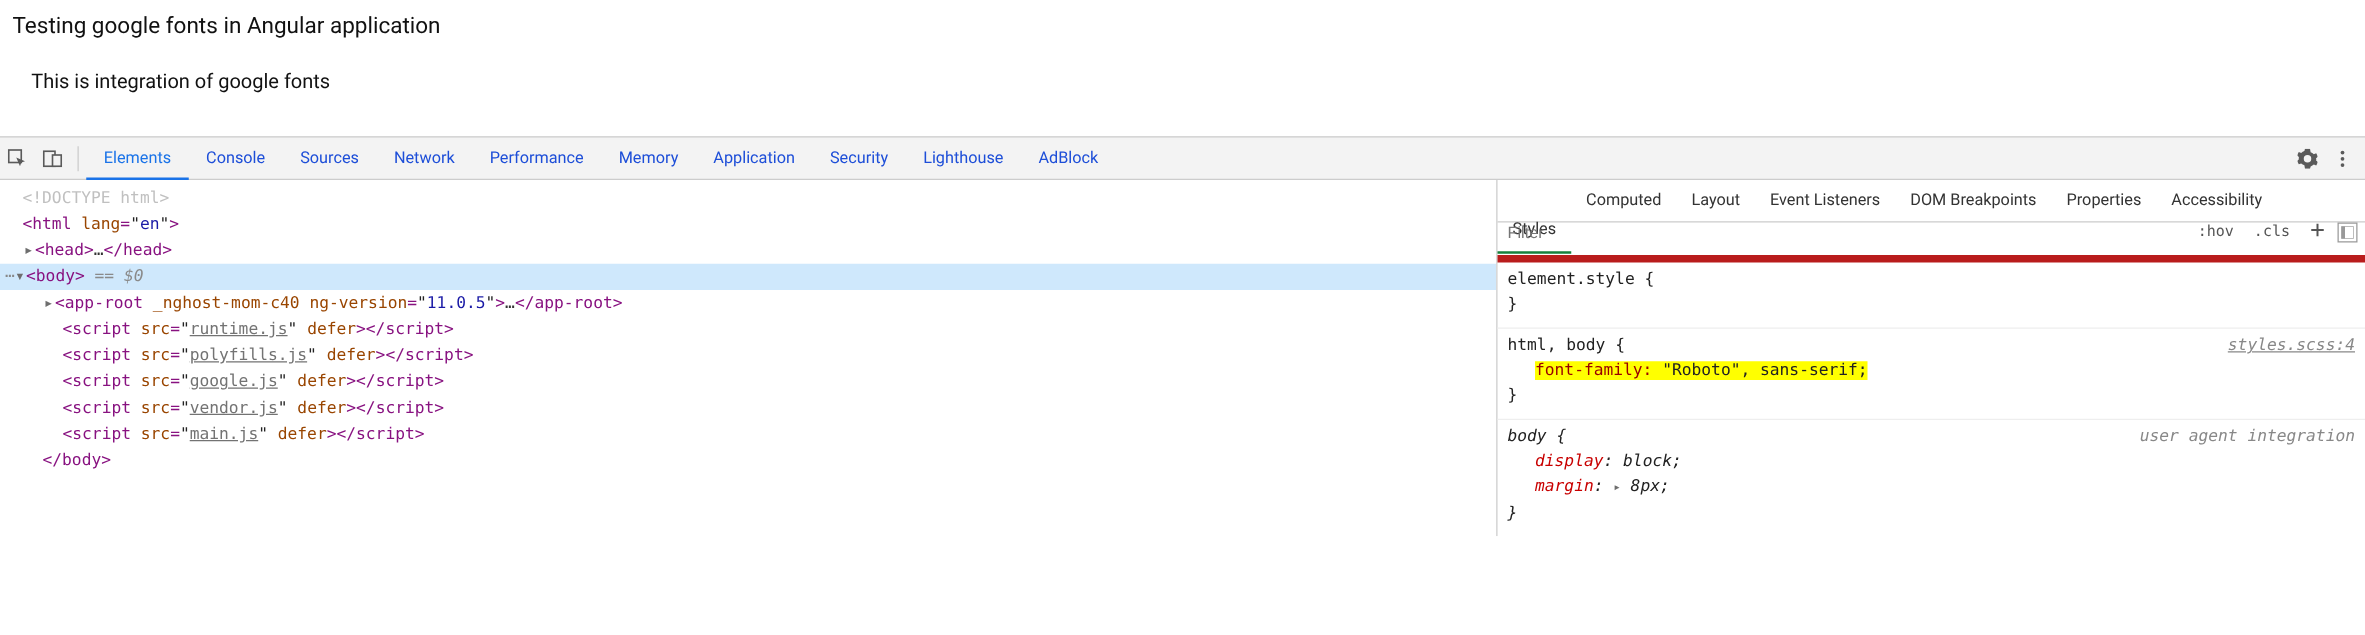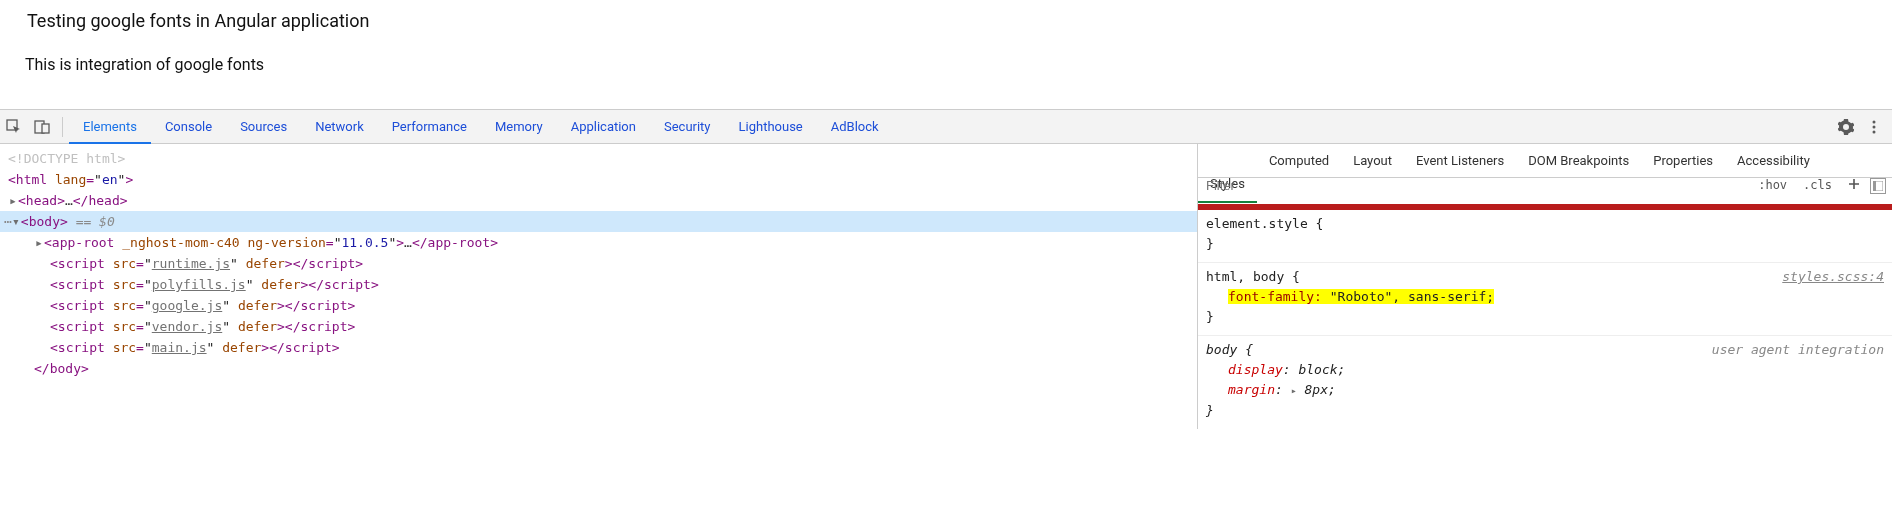--- a/index.html
+++ b/index.html
@@ -1,36 +1,36 @@
 <!DOCTYPE html>
 <html><head>
 <meta charset="utf-8">
 <style>
   * { box-sizing: border-box; }
   body { margin: 0; font-family: -apple-system, BlinkMacSystemFont, "Segoe UI", Roboto, Arial, sans-serif; font-size: 13px; color: #222; background: #fff; width: 1892px; }
   .page-section { padding: 10px 10px 20px 10px; }
-  .page-section h1 { font-size: 18px; font-weight: 400; margin: 0 0 24px 17px; color: #111; }
+  .page-section h1 { font-size: 18px; font-weight: 400; margin: 0 0 24px 0; color: #111; }
   .page-section p { font-size: 16px; font-weight: 400; margin: 15px; color: #111; }
 
   
   .devtools { border-top: 1px solid #ccc; background: #f3f3f3; }
   .devtools-top { display: flex; align-items: center; height: 34px; border-bottom: 1px solid #ccc; }
   .dt-iconbtn { width: 28px; height: 28px; display: flex; align-items: center; justify-content: center; cursor: pointer; color: #5a5a5a; }
   .dt-iconbtn svg { width: 16px; height: 16px; }
   .dt-sep { width: 1px; height: 20px; background: #ccc; margin: 0 6px; }
   .dt-tabs { display: flex; height: 100%; flex: 1; }
   .dt-tab { padding: 0 14px; line-height: 34px; color: #1d4ed8; cursor: pointer; }
   .dt-tab.active { color: #1a73e8; border-bottom: 2px solid #1a73e8; margin-bottom: -1px; }
   .dt-right { display: flex; align-items: center; padding-right: 4px; }
 
   
   .dt-body { display: flex; background: #fff; }
   .elements-panel { flex: 1; font-family: Menlo, Consolas, monospace; font-size: 13px; line-height: 21px; padding: 4px 0 10px 0; overflow: hidden; }
   .elements-panel .line { white-space: nowrap; }
-  .ind0 { padding-left: 8px; }
+  .ind0 { padding-left: 18px; }
   .ind1 { padding-left: 34px; }
   .triangle { display: inline-block; width: 10px; text-align: center; color: #6e6e6e; }
   .ind2 { padding-left: 50px; }
   .tag { color: #881280; }
   .attr-name { color: #994500; }
   .attr-val { color: #1a1aa6; }
   .attr-link { color: #737373; text-decoration: underline; }
   .punc { color: #881280; }
   .ellip { color: #333; }
   .ghost { color: #8a8a8a; font-style: italic; }

